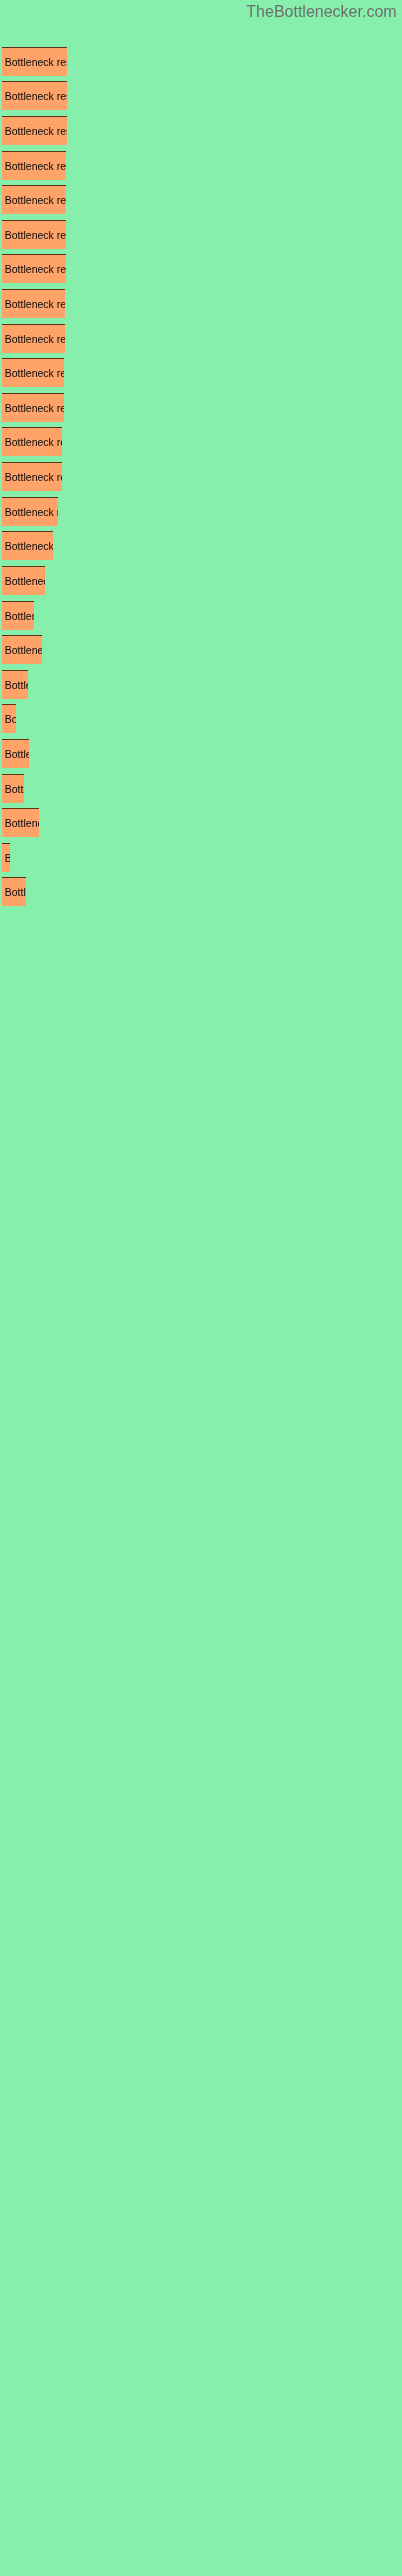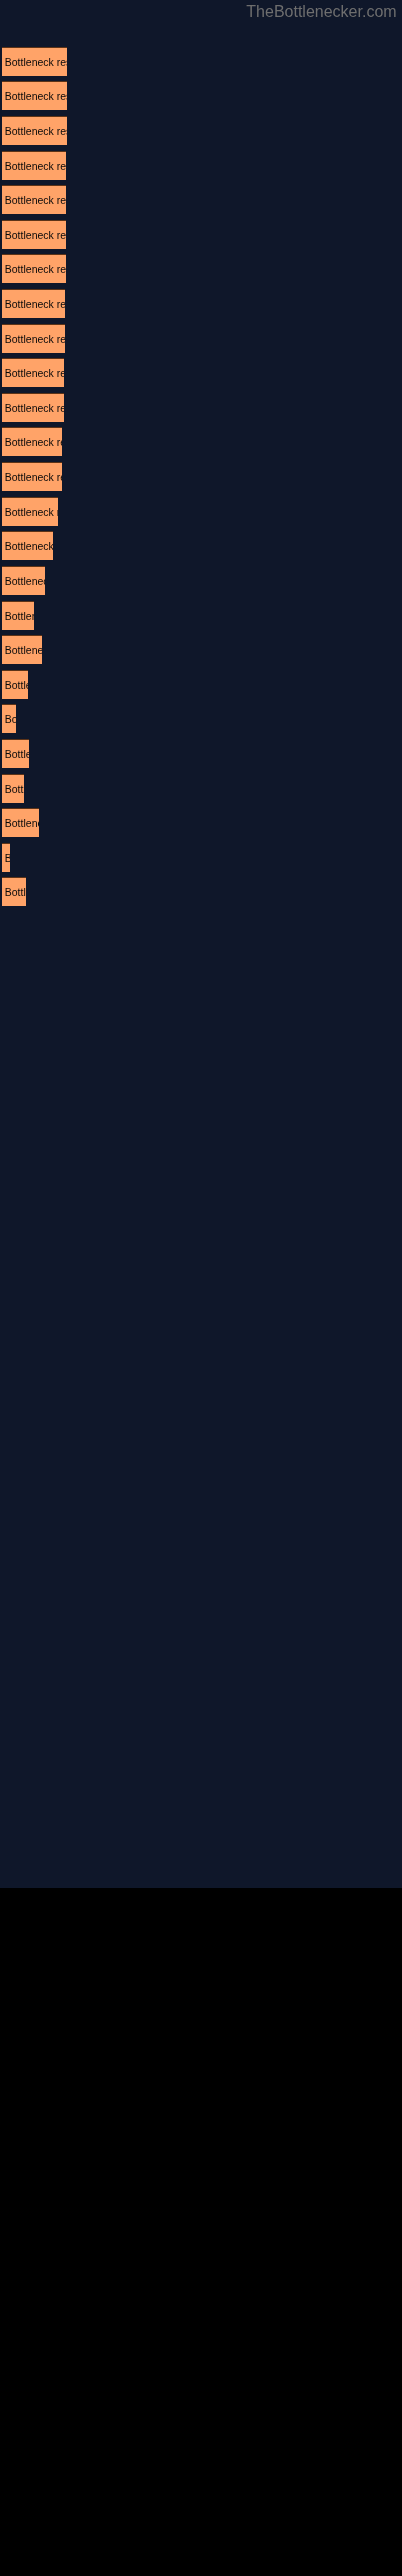--- a/index.html
+++ b/index.html
@@ -11,22 +11,22 @@
   body {
     width: 403px;
     height: 2576px;
     position: relative;
     font-family: "Liberation Sans", sans-serif;
     overflow: hidden;
   }
   #chart-root {
     position: relative;
     width: 403px;
-    height: 1888px;
-    background: #0f172a;
+    height: 2576px;
+    background: #86efac;
   }
   .site-title {
     position: absolute;
     right: 6.4px;
     top: 1.6px;
     font-family: "Liberation Sans", sans-serif;
     font-size: 16px;
     line-height: 19.3px;
     color: #6e6e6e;
     letter-spacing: 0px;

